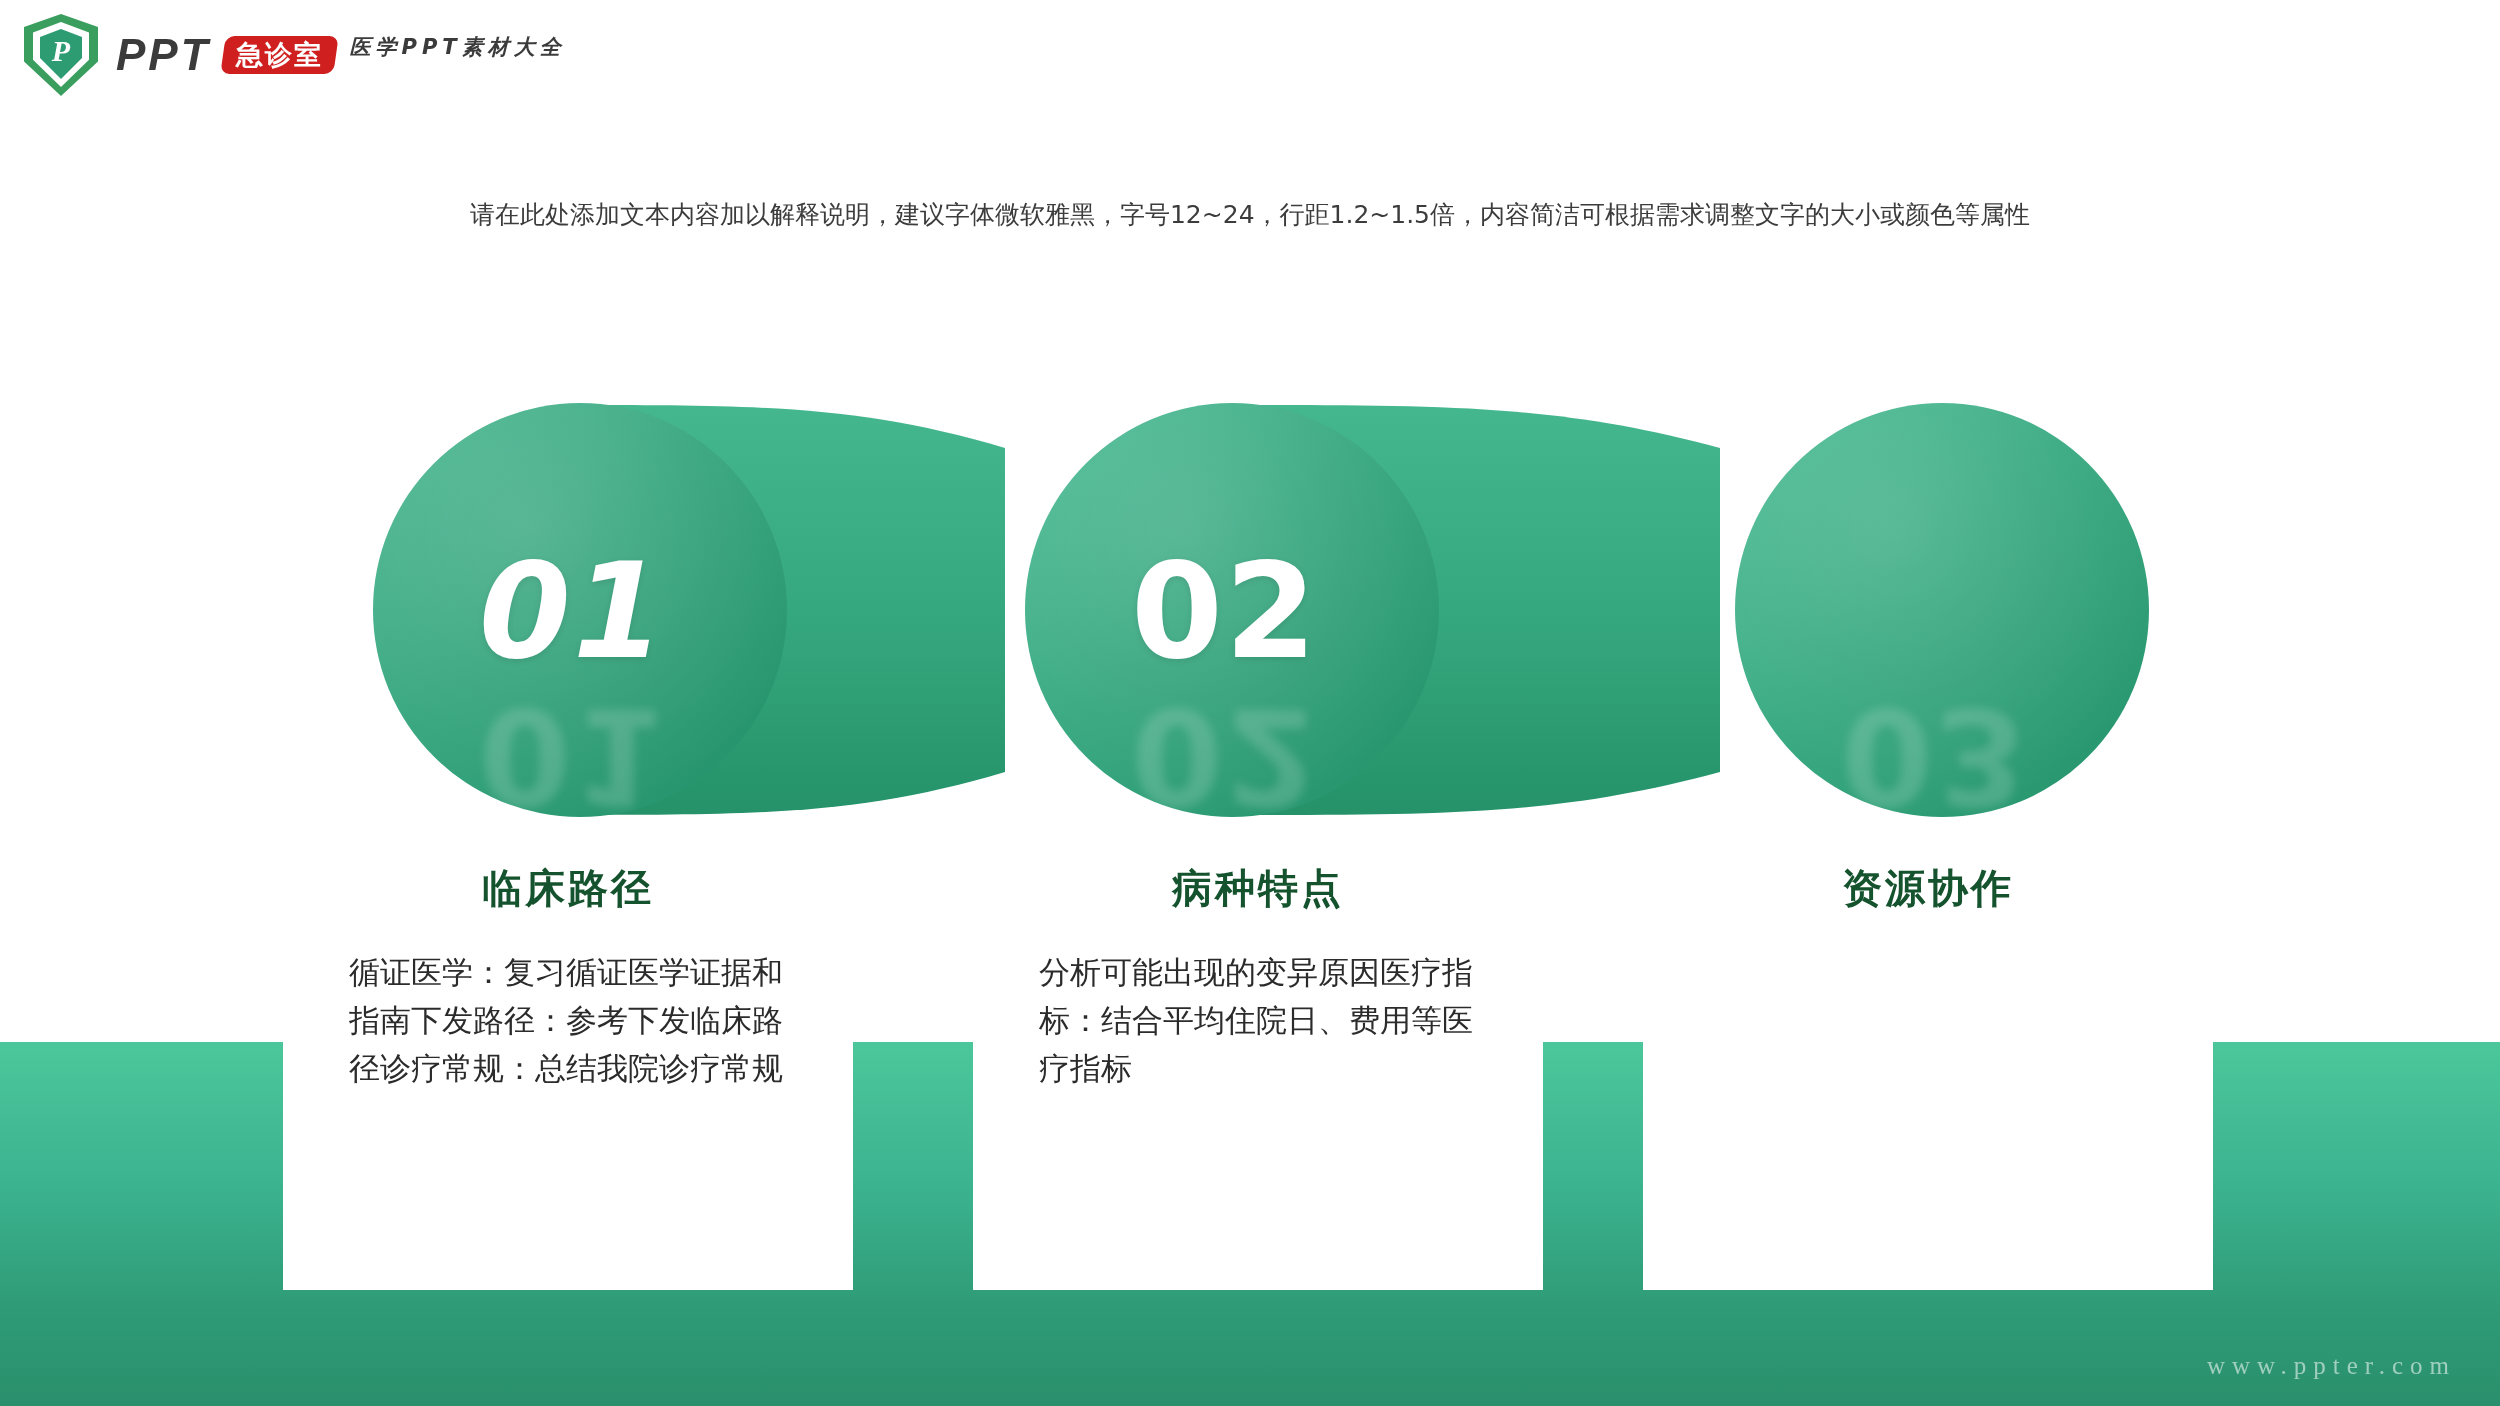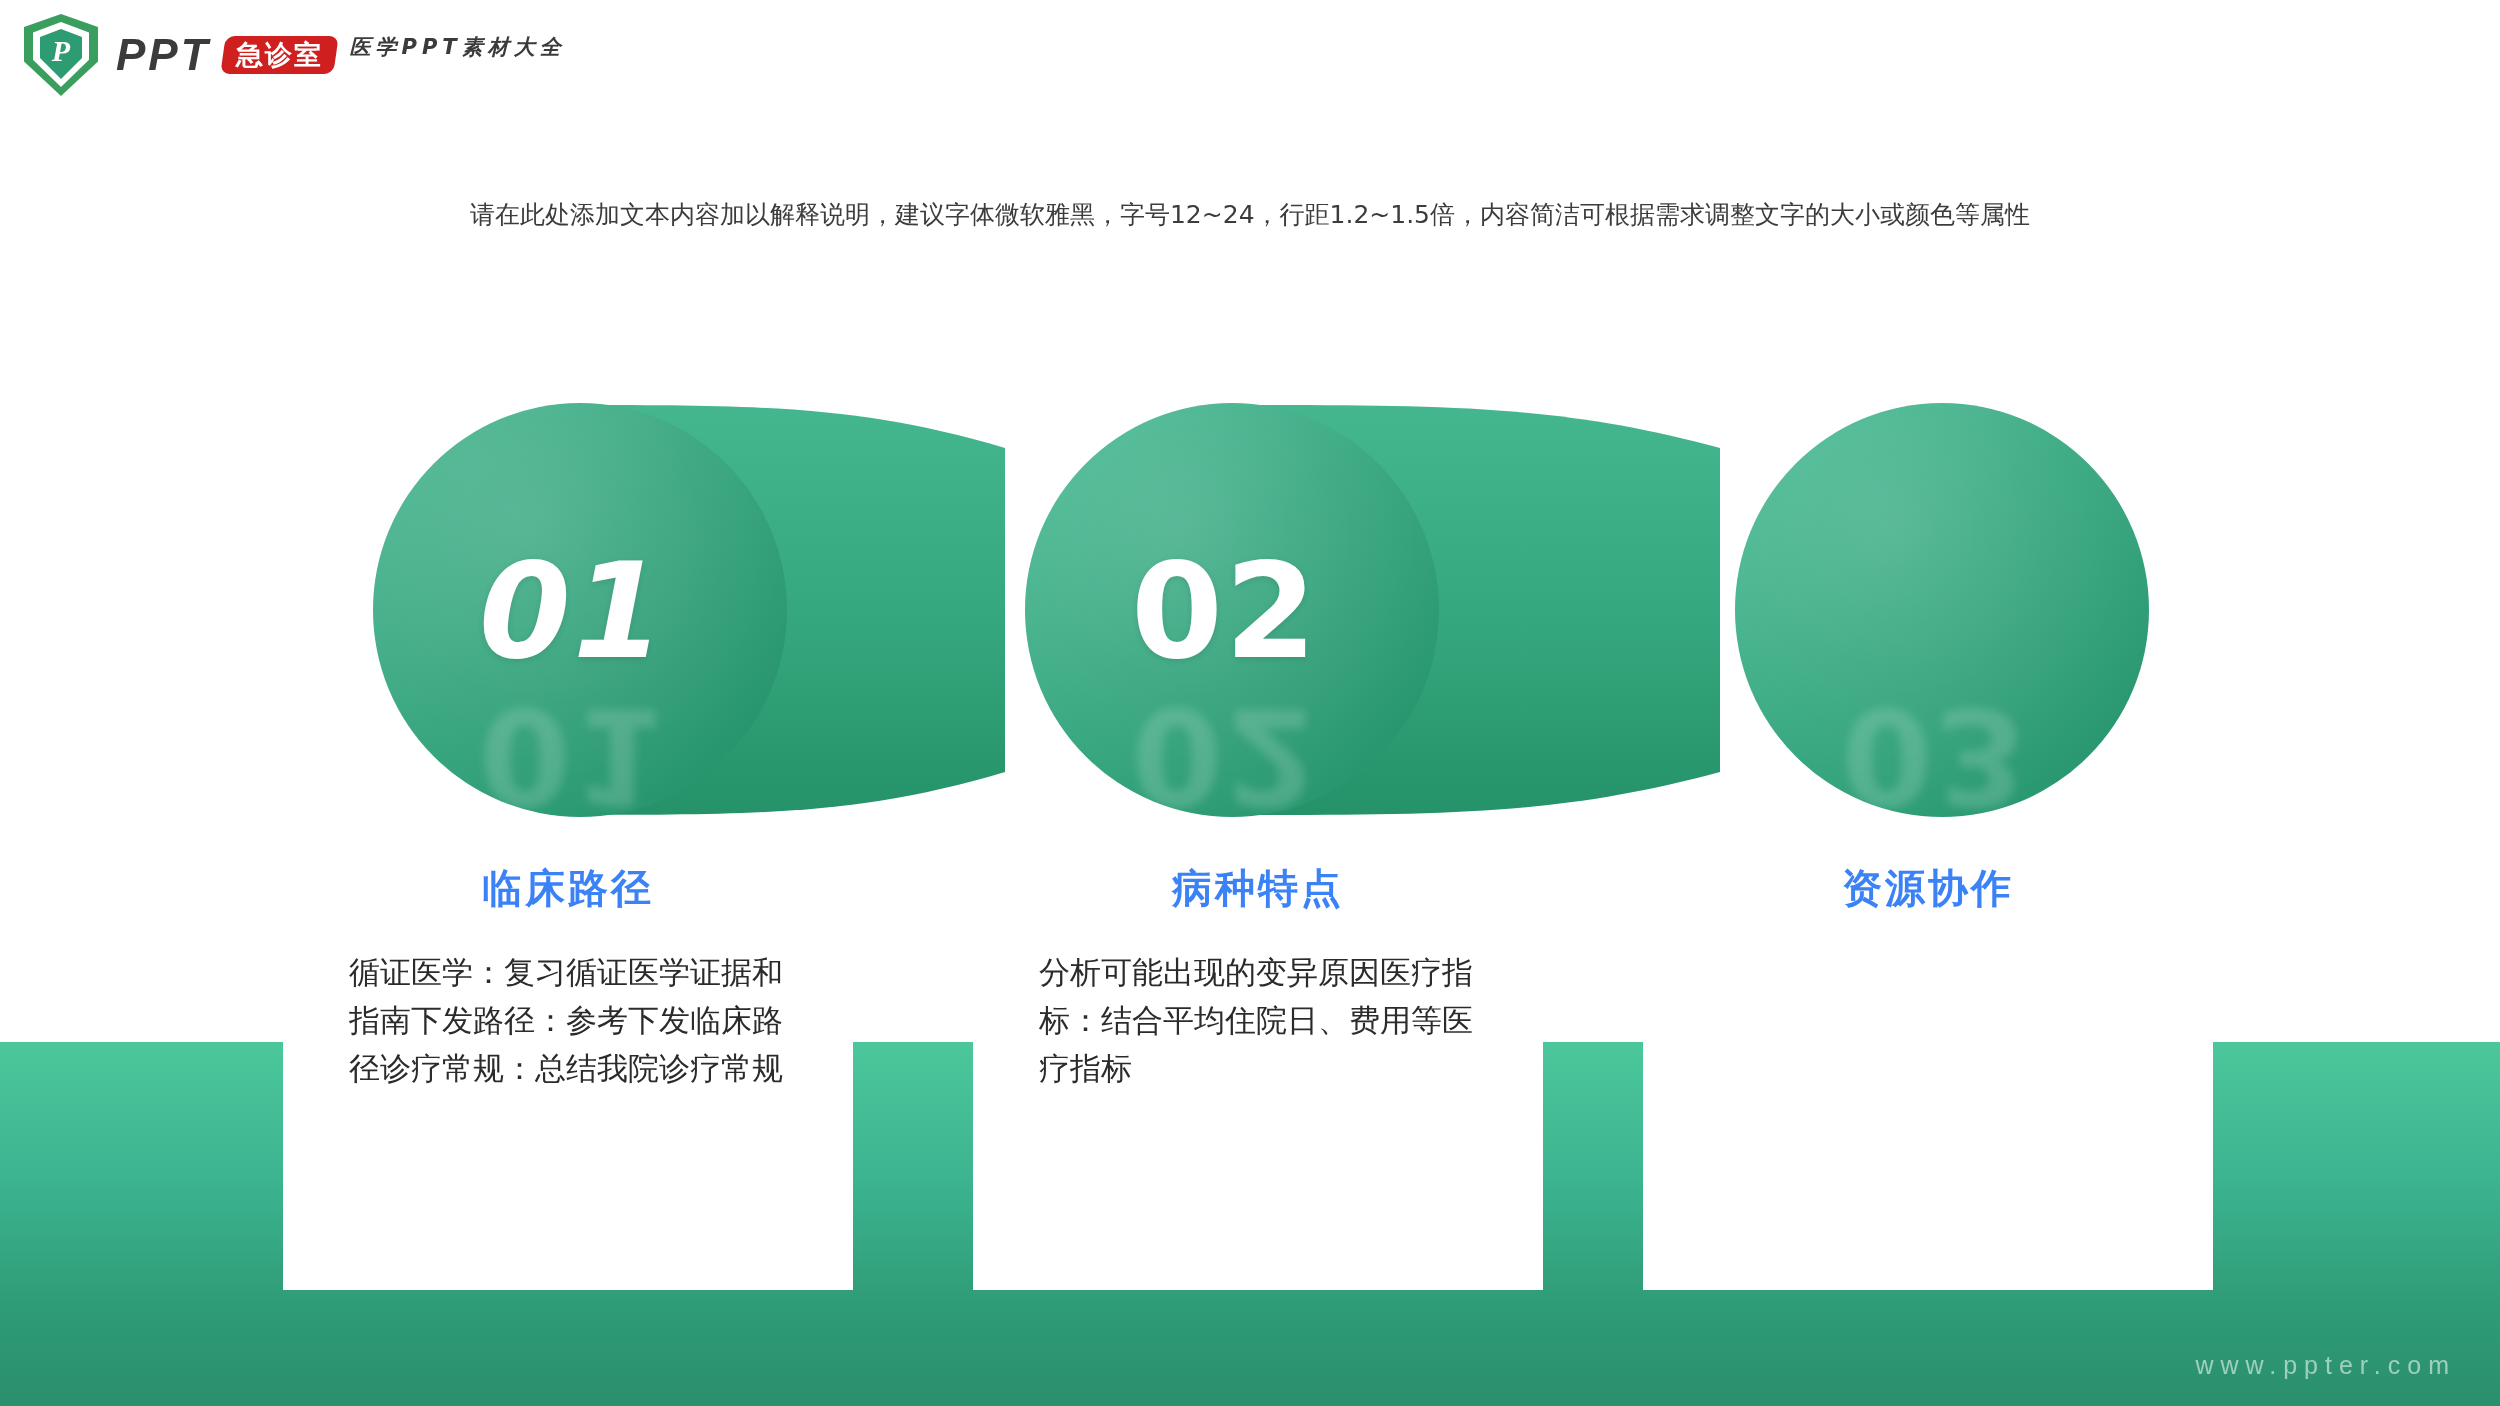--- a/index.html
+++ b/index.html
@@ -72,34 +72,34 @@
 
   
   .green-band{
     position:absolute;left:0;right:0;top:1042px;bottom:0;
     background:linear-gradient(180deg,#4cc79b 0%,#3cb490 38%,#2f9c77 72%,#2a8f6c 100%);
   }
   .watermark{
     position:absolute;right:44px;bottom:26px;
     color:rgba(255,255,255,.55);
     font-size:25px;letter-spacing:7px;
-    font-family:Liberation Sans, sans-serif;
+    font-family:Liberation Serif, serif;
   }
 
   
   .cards{position:absolute;left:0;top:0;width:2500px;height:1406px;pointer-events:none;}
   .card{
     position:absolute;top:820px;width:570px;height:470px;
     background:#ffffff;pointer-events:auto;
   }
   .card.c1{left:283px;}
   .card.c2{left:973px;}
   .card.c3{left:1643px;}
   .card-title{
-    text-align:center;font-size:40px;font-weight:bold;color:#3b82f6;
+    text-align:center;font-size:40px;font-weight:bold;color:#14532d;
     letter-spacing:3px;line-height:1;padding-top:48px;
     font-family:"DejaVu Sans","Liberation Sans",sans-serif;
   }
   .card-body{
     margin:40px 45px 0 66px;
     font-size:31px;line-height:1.55;color:#2b2b2b;text-align:left;
     font-family:"DejaVu Sans","Liberation Sans",sans-serif;
   }
 
   

